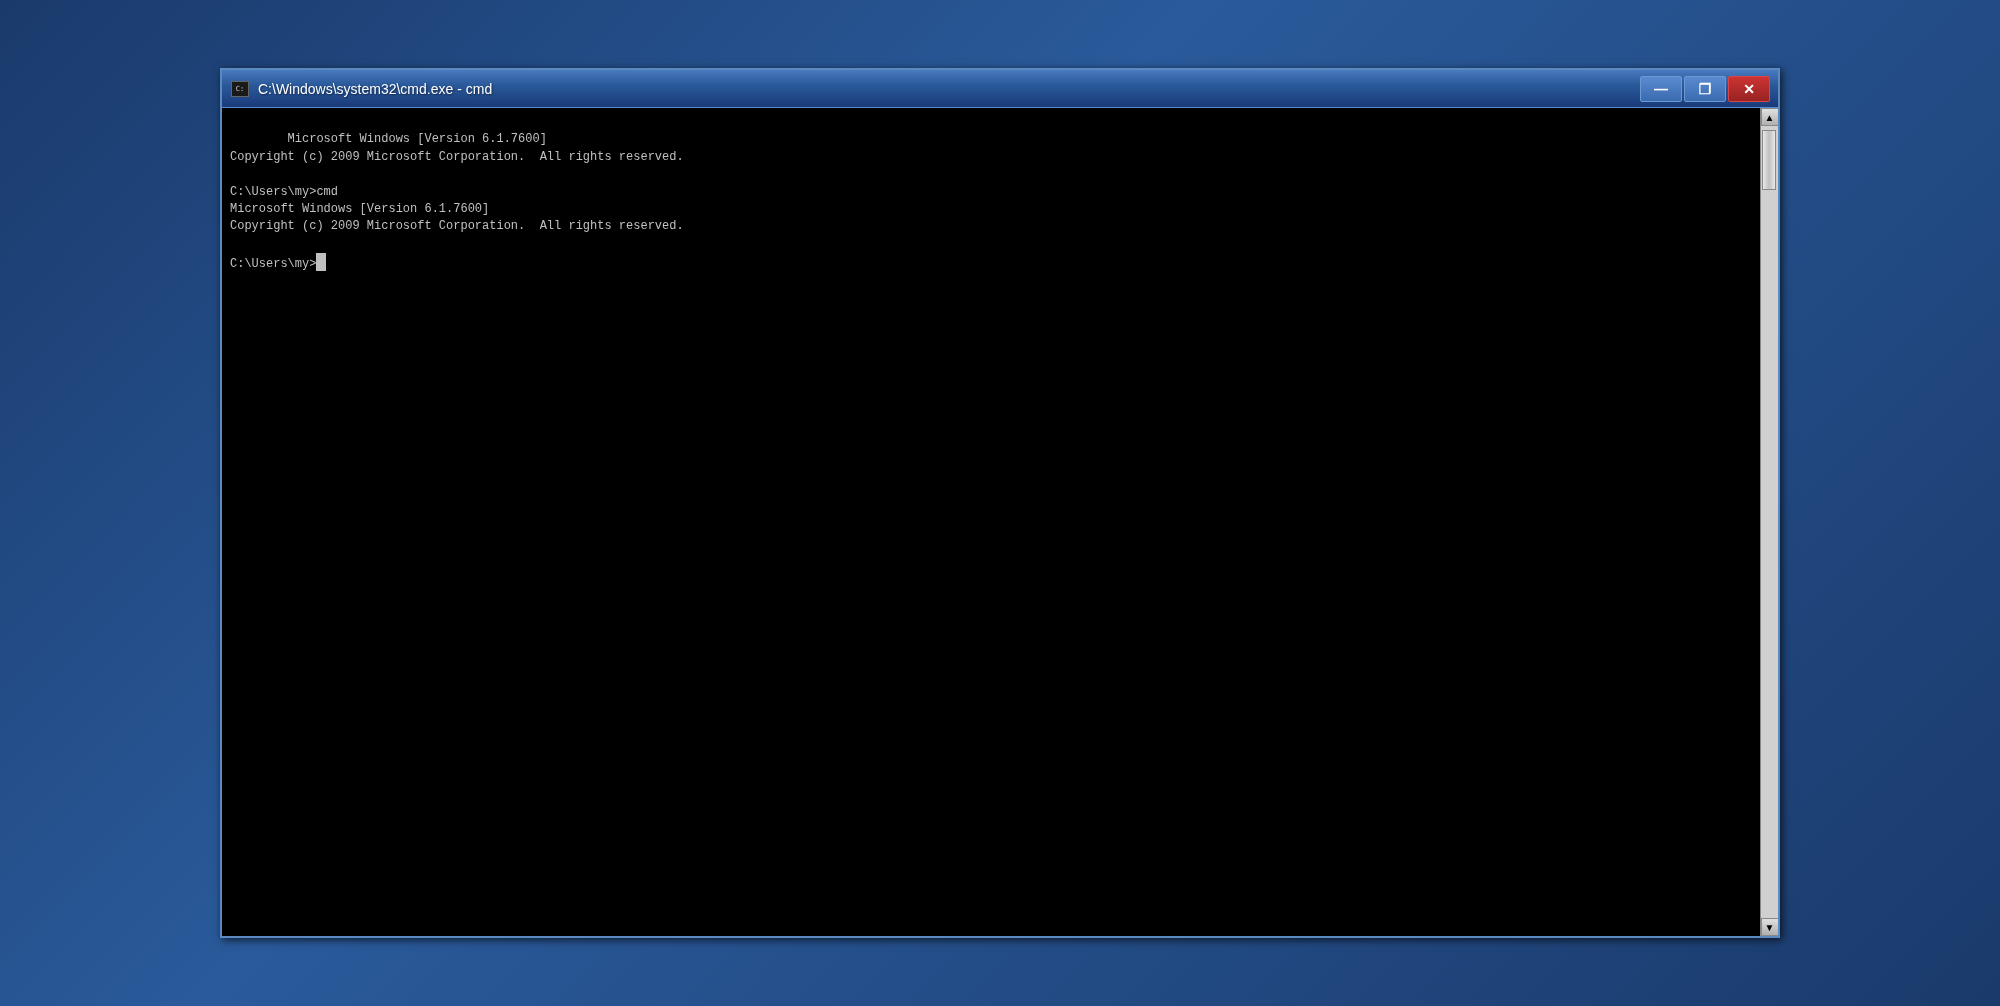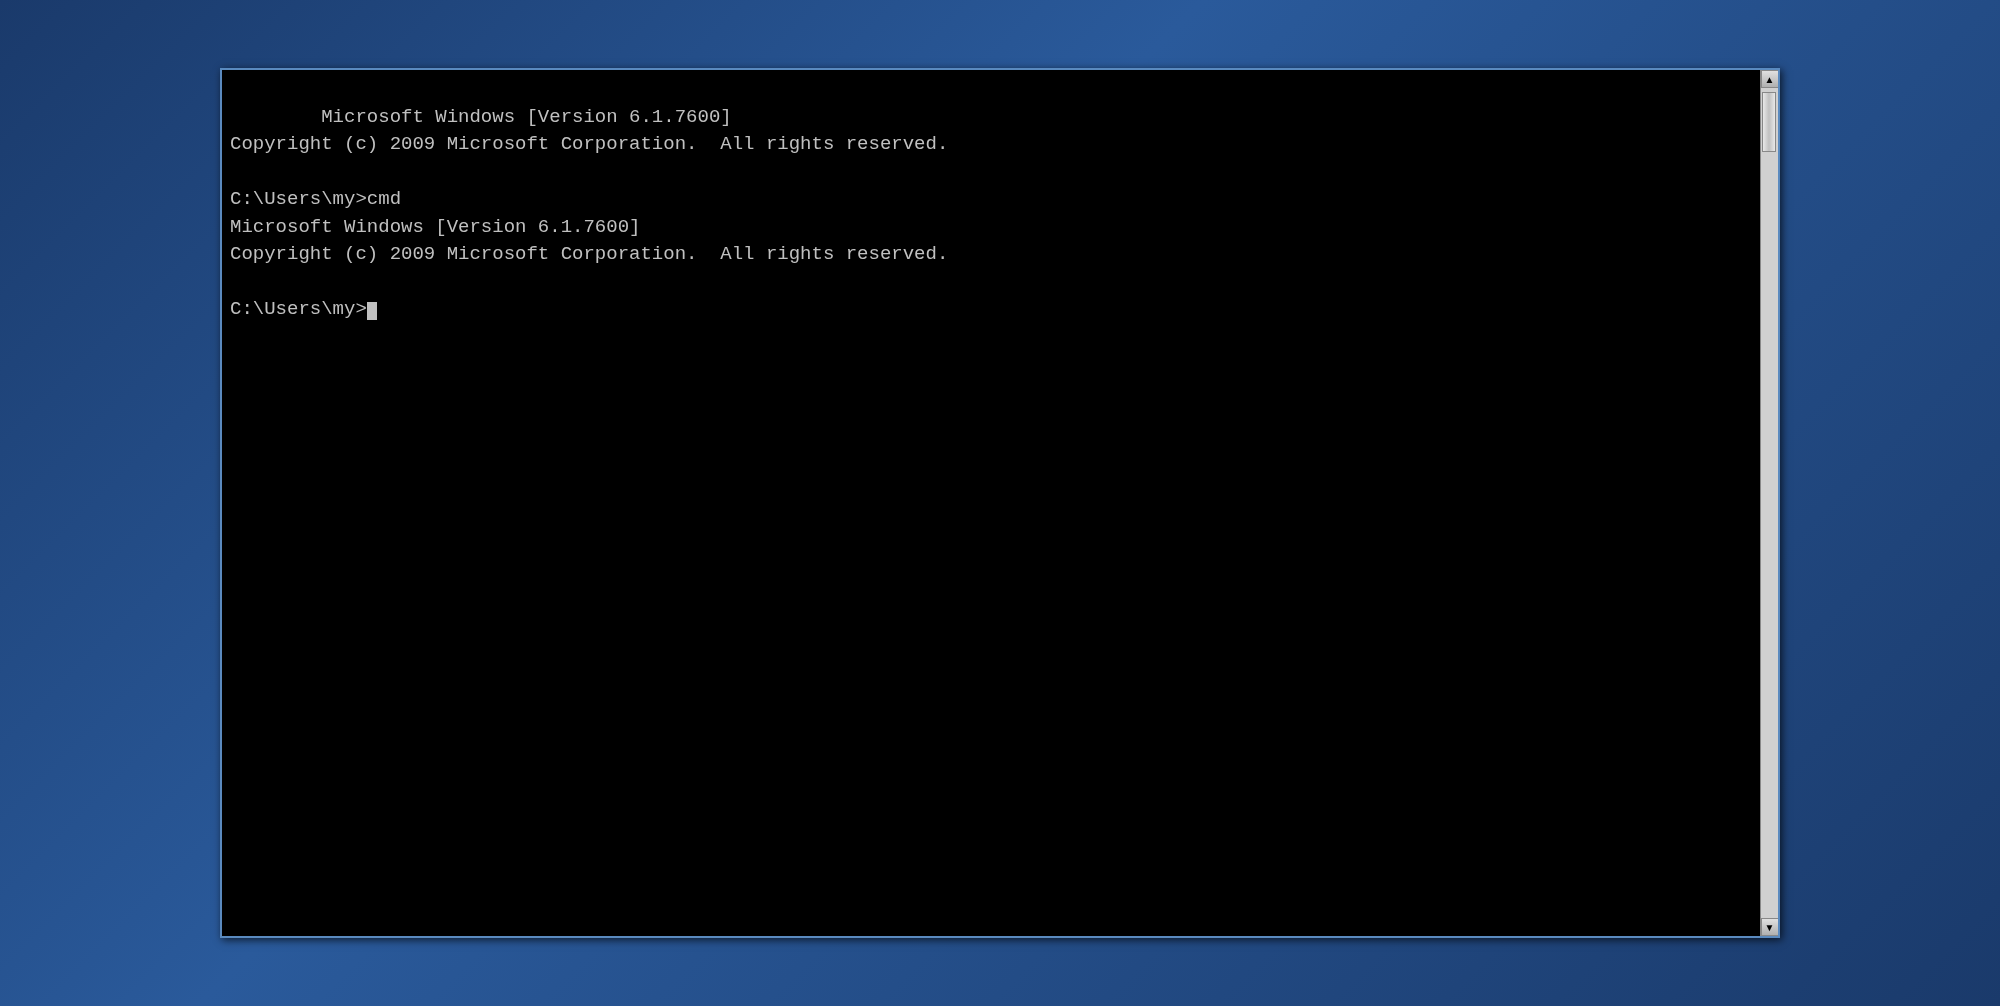--- a/index.html
+++ b/index.html
@@ -113,21 +113,21 @@
       flex: 1;
       overflow: hidden;
     }
 
     .terminal {
       flex: 1;
       background: #000000;
       padding: 6px 8px;
       overflow: hidden;
       font-family: 'Lucida Console', 'Courier New', monospace;
-      font-size: 19px;
+      font-size: 12px;
       color: #c0c0c0;
       line-height: 1.45;
     }
 
     .terminal-content {
       white-space: pre;
     }
 
     .cursor {
       display: inline-block;
@@ -183,20 +183,31 @@
       cursor: pointer;
     }
   </style>
 </head>
 <body>
 
 <div class="desktop-bg"></div>
 
 <div class="window">
 
+  <div class="title-bar">
+    <div class="title-bar-icon">
+      <div class="cmd-icon"></div>
+    </div>
+    <span class="title-text">C:\Windows\system32\cmd.exe - cmd</span>
+    <div class="title-buttons">
+      <div class="title-btn">—</div>
+      <div class="title-btn">❐</div>
+      <div class="title-btn close-btn">✕</div>
+    </div>
+  </div>
 
   <div class="window-body">
 
     <div class="terminal">
       <div class="terminal-content">
         <span>Microsoft Windows [Version 6.1.7600]
 Copyright (c) 2009 Microsoft Corporation.  All rights reserved.
 
 C:\Users\my&gt;cmd
 Microsoft Windows [Version 6.1.7600]

